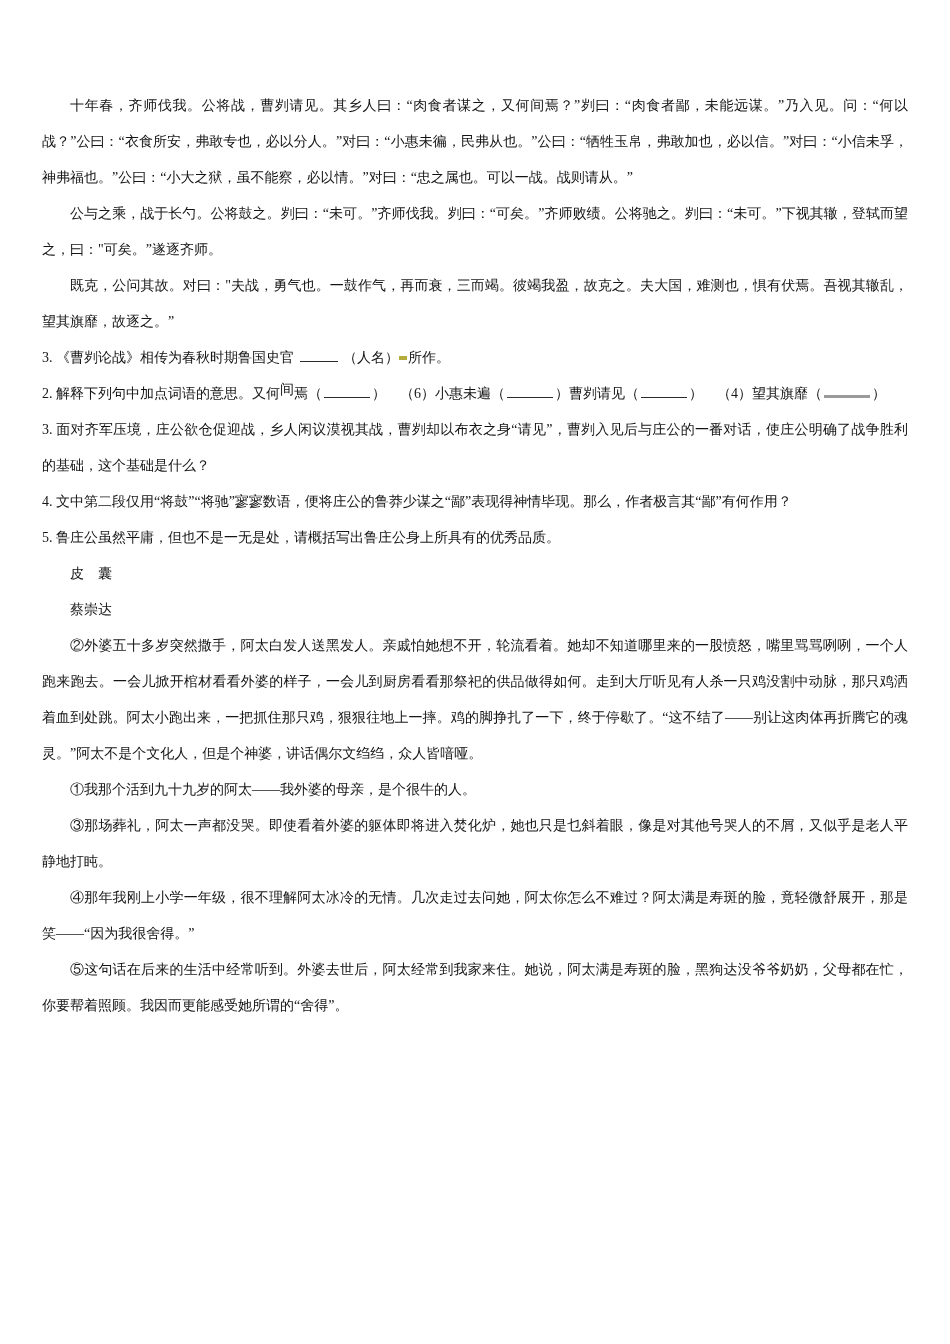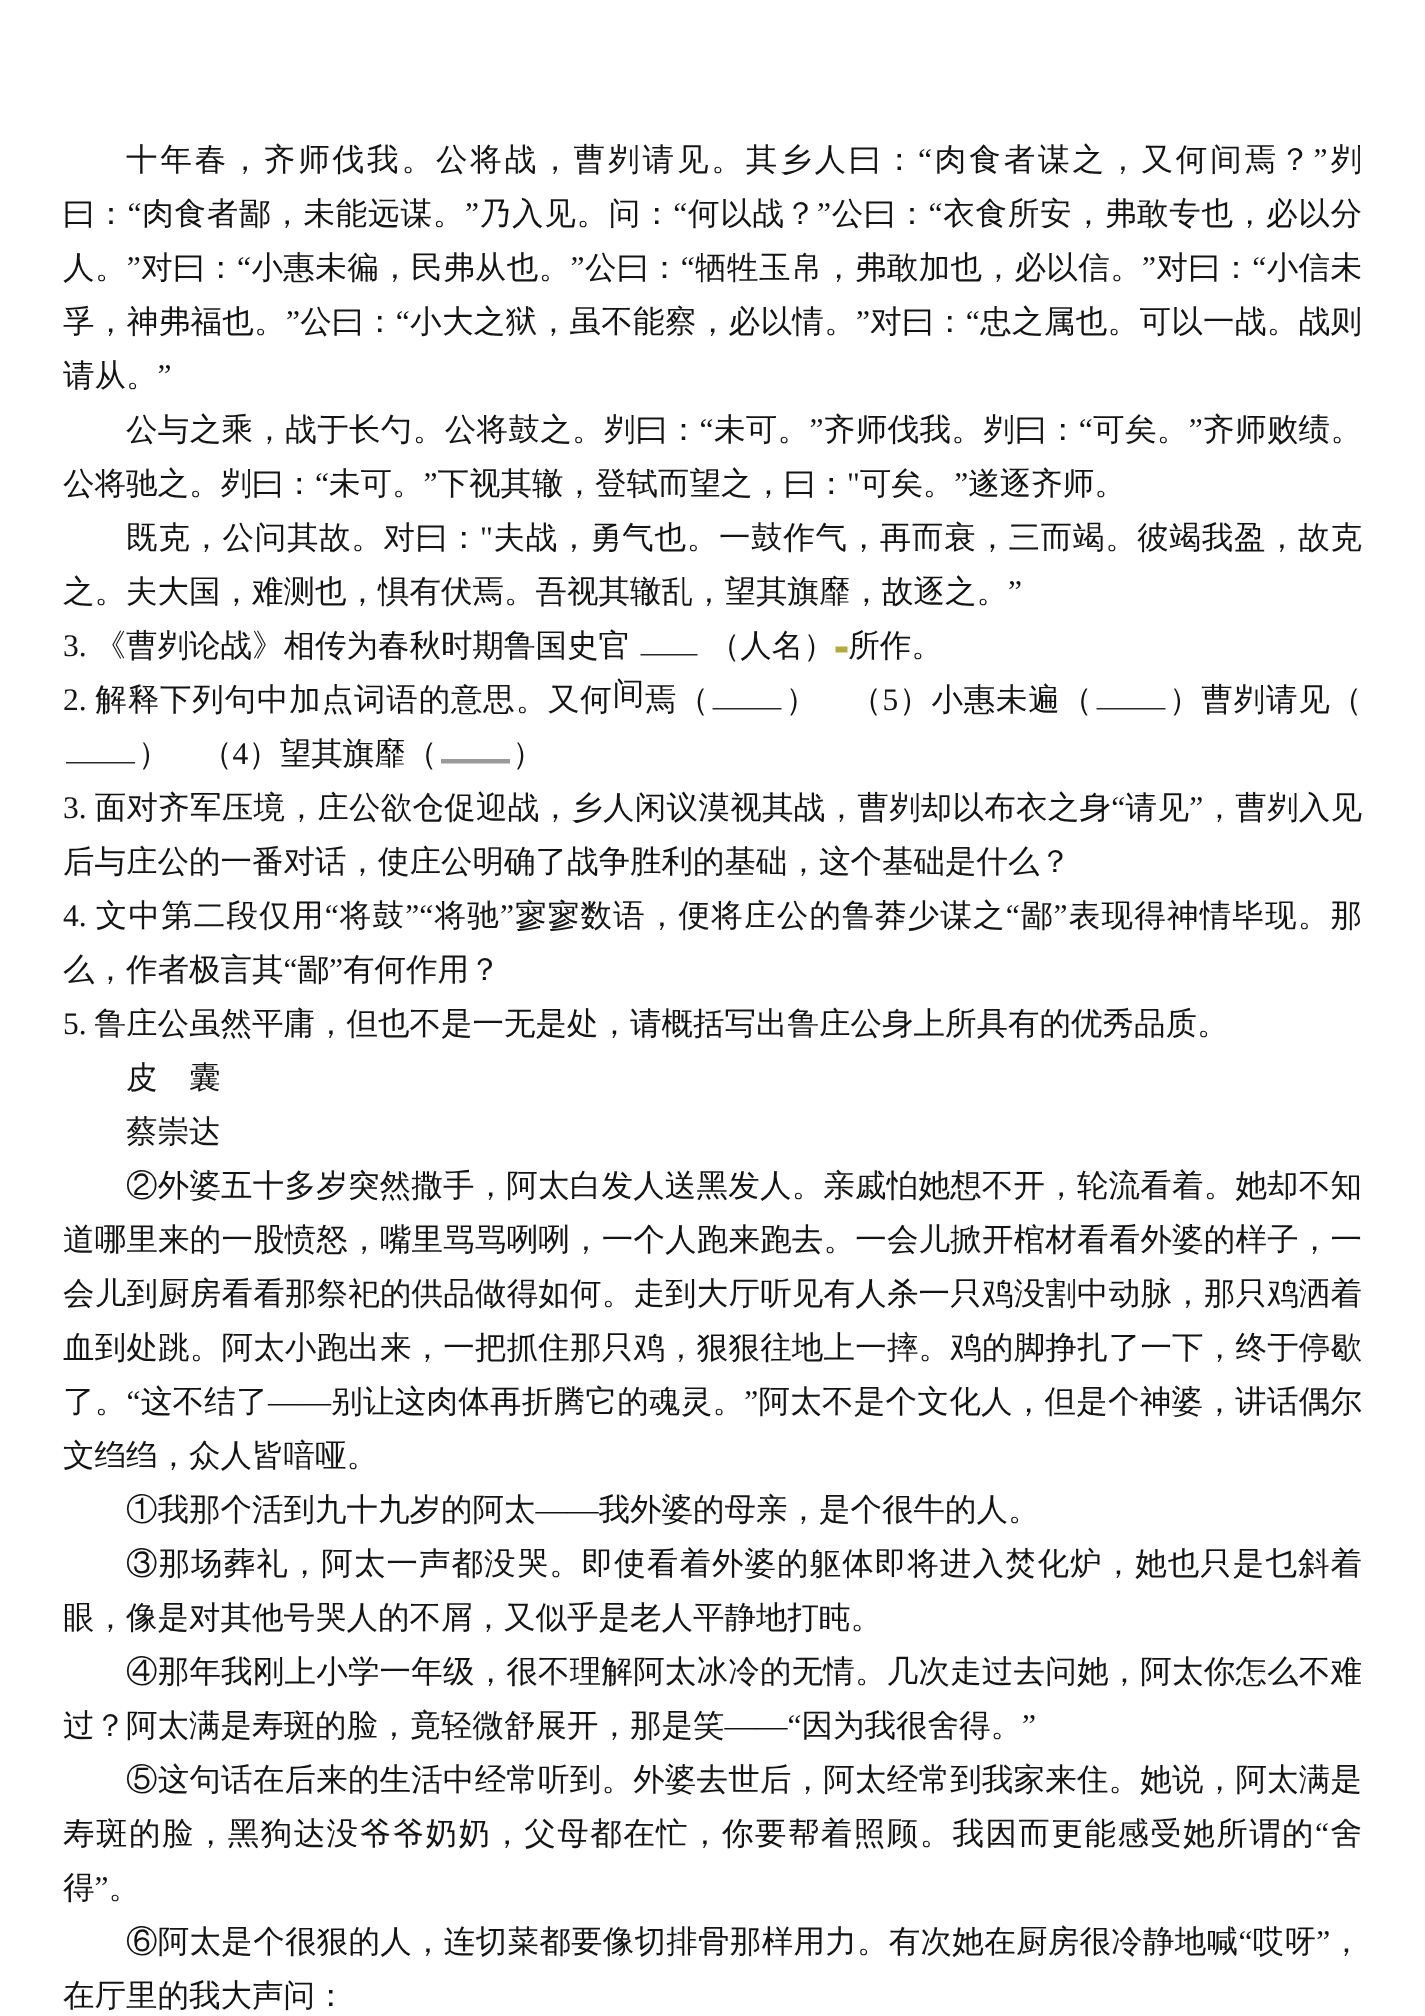--- a/index.html
+++ b/index.html
@@ -6,21 +6,21 @@
   body{
     width:950px;height:1344px;
     background:#ffffff;
     overflow:hidden;
   }
   .page{
     box-sizing:border-box;
     width:950px;height:1344px;
     padding:88px 42px 0 42px;
     font-family:"Liberation Serif","DejaVu Serif",serif;
-    font-size:21px;
+    font-size:14px;
     line-height:36px;
     color:#141414;
     text-align:justify;
   }
   p{margin:0;}
   .indent{text-indent:2em;}
   
   .blank{
     display:inline-block;
     width:46px;height:13px;
@@ -48,31 +48,30 @@
 
   <section>
     <p class="indent">十年春，齐师伐我。公将战，曹刿请见。其乡人曰：“肉食者谋之，又何间焉？”刿曰：“肉食者鄙，未能远谋。”乃入见。问：“何以战？”公曰：“衣食所安，弗敢专也，必以分人。”对曰：“小惠未徧，民弗从也。”公曰：“牺牲玉帛，弗敢加也，必以信。”对曰：“小信未孚，神弗福也。”公曰：“小大之狱，虽不能察，必以情。”对曰：“忠之属也。可以一战。战则请从。”</p>
     <p class="indent">公与之乘，战于长勺。公将鼓之。刿曰：“未可。”齐师伐我。刿曰：“可矣。”齐师败绩。公将驰之。刿曰：“未可。”下视其辙，登轼而望之，曰："可矣。”遂逐齐师。</p>
     <p class="indent">既克，公问其故。对曰："夫战，勇气也。一鼓作气，再而衰，三而竭。彼竭我盈，故克之。夫大国，难测也，惧有伏焉。吾视其辙乱，望其旗靡，故逐之。”</p>
   </section>
 
   <section>
     <p><span>3. 《曹刿论战》相传为春秋时期鲁国史官 </span><span class="blank blank-q1"></span><span> （人名）</span><span class="mark"></span><span>所作。</span></p>
 
-    <p><span>2. 解释下列句中加点词语的意思。又何</span><span class="raised">间</span><span>焉（</span><span class="blank"></span><span>）　（5）小惠未遍（</span><span class="blank"></span><span>）曹刿请见（</span><span class="blank"></span><span>）　（4）望其旗靡（</span><span class="blank gray"></span><span>）</span></p>
+    <p><span>2. 解释下列句中加点词语的意思。又何</span><span class="raised">间</span><span>焉（</span><span class="blank"></span><span>）　（6）小惠未遍（</span><span class="blank"></span><span>）曹刿请见（</span><span class="blank"></span><span>）　（4）望其旗靡（</span><span class="blank gray"></span><span>）</span></p>
 
     <p>3. 面对齐军压境，庄公欲仓促迎战，乡人闲议漠视其战，曹刿却以布衣之身“请见”，曹刿入见后与庄公的一番对话，使庄公明确了战争胜利的基础，这个基础是什么？</p>
     <p>4. 文中第二段仅用“将鼓”“将驰”寥寥数语，便将庄公的鲁莽少谋之“鄙”表现得神情毕现。那么，作者极言其“鄙”有何作用？</p>
     <p>5. 鲁庄公虽然平庸，但也不是一无是处，请概括写出鲁庄公身上所具有的优秀品质。</p>
   </section>
 
   <section>
     <p class="indent">皮　囊</p>
     <p class="indent">蔡崇达</p>
     <p class="indent">②外婆五十多岁突然撒手，阿太白发人送黑发人。亲戚怕她想不开，轮流看着。她却不知道哪里来的一股愤怒，嘴里骂骂咧咧，一个人跑来跑去。一会儿掀开棺材看看外婆的样子，一会儿到厨房看看那祭祀的供品做得如何。走到大厅听见有人杀一只鸡没割中动脉，那只鸡洒着血到处跳。阿太小跑出来，一把抓住那只鸡，狠狠往地上一摔。鸡的脚挣扎了一下，终于停歇了。“这不结了——别让这肉体再折腾它的魂灵。”阿太不是个文化人，但是个神婆，讲话偶尔文绉绉，众人皆喑哑。</p>
     <p class="indent">①我那个活到九十九岁的阿太——我外婆的母亲，是个很牛的人。</p>
     <p class="indent">③那场葬礼，阿太一声都没哭。即使看着外婆的躯体即将进入焚化炉，她也只是乜斜着眼，像是对其他号哭人的不屑，又似乎是老人平静地打盹。</p>
     <p class="indent">④那年我刚上小学一年级，很不理解阿太冰冷的无情。几次走过去问她，阿太你怎么不难过？阿太满是寿斑的脸，竟轻微舒展开，那是笑——“因为我很舍得。”</p>
     <p class="indent">⑤这句话在后来的生活中经常听到。外婆去世后，阿太经常到我家来住。她说，阿太满是寿斑的脸，黑狗达没爷爷奶奶，父母都在忙，你要帮着照顾。我因而更能感受她所谓的“舍得”。</p>
-    <p class="indent">⑥阿太是个很狠的人，连切菜都要像切排骨那样用力。有次她在厨房很冷静地喊“哎呀”，在厅里的我大声问：</p>
   </section>
 
 </div>
 
 </body></html>

